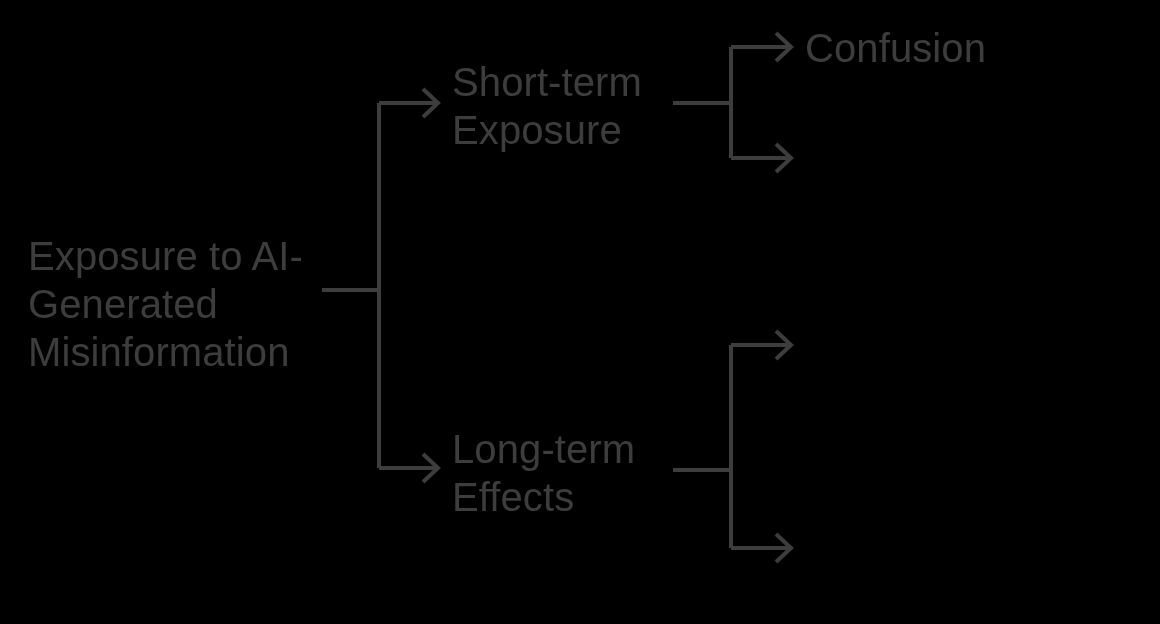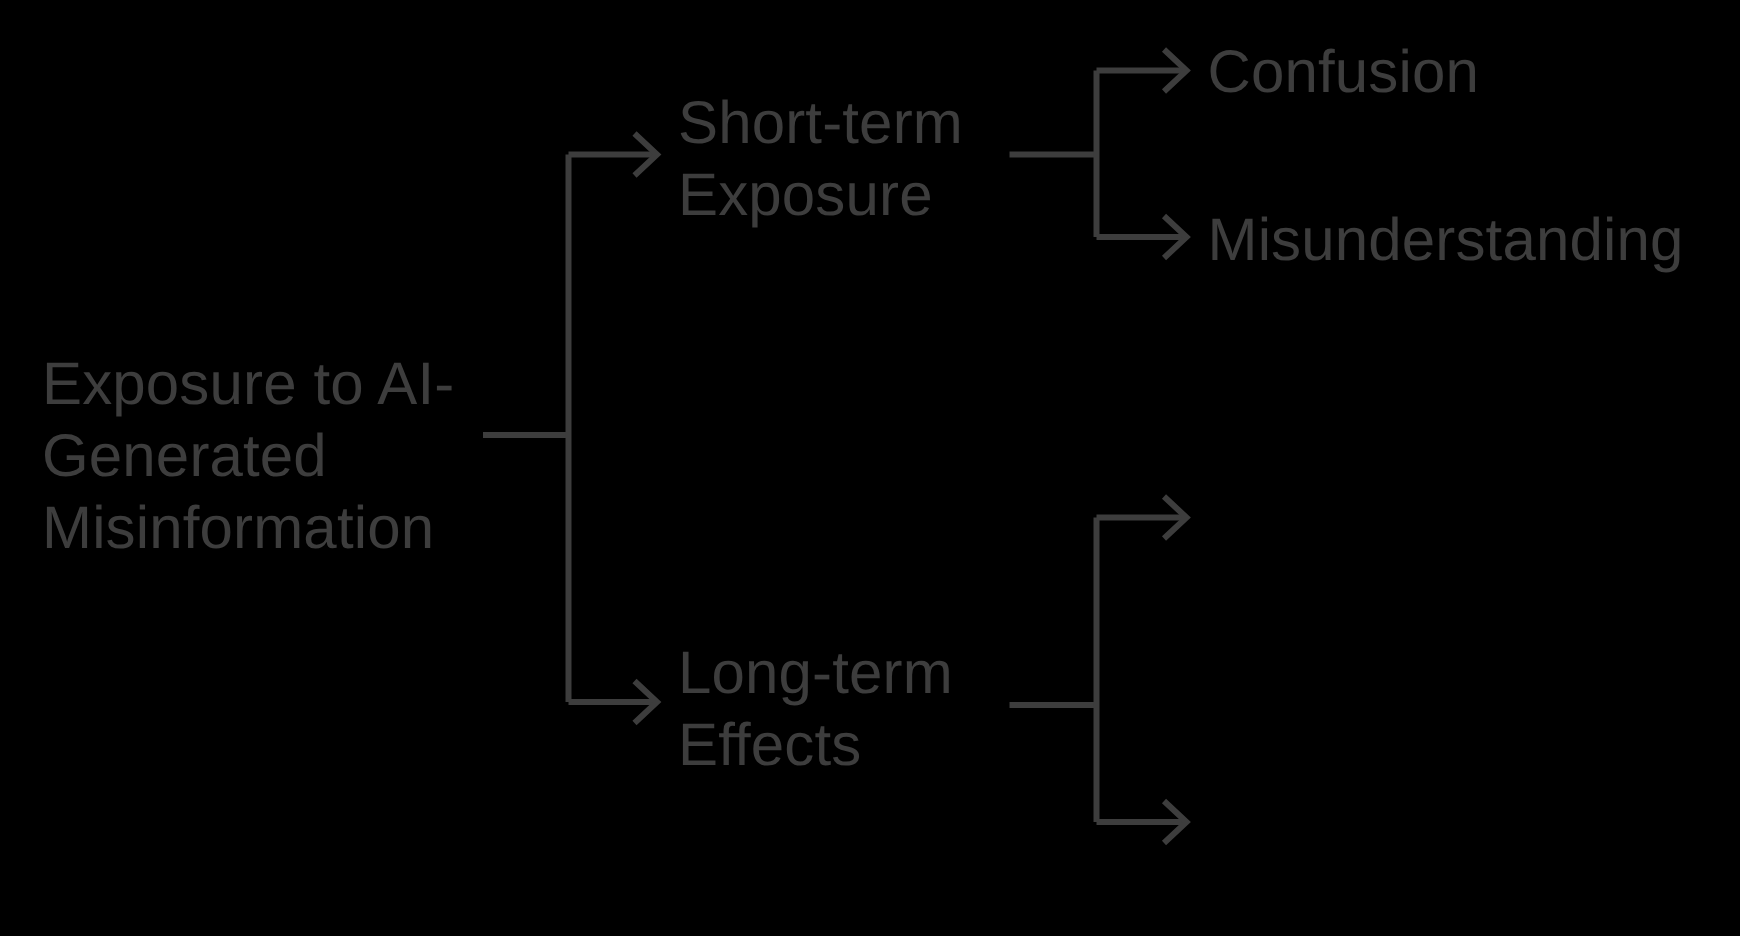--- a/index.html
+++ b/index.html
@@ -86,17 +86,16 @@
 Misinformation</div>
 
   <div class="node node-short">Short-term
 Exposure</div>
 
   <div class="node node-long">Long-term
 Effects</div>
 
   <div class="node node-conf">Confusion</div>
 
-  <div class="node node-misund">Misunderstanding</div>
 
 
 
 </div>
 
 </body></html>

